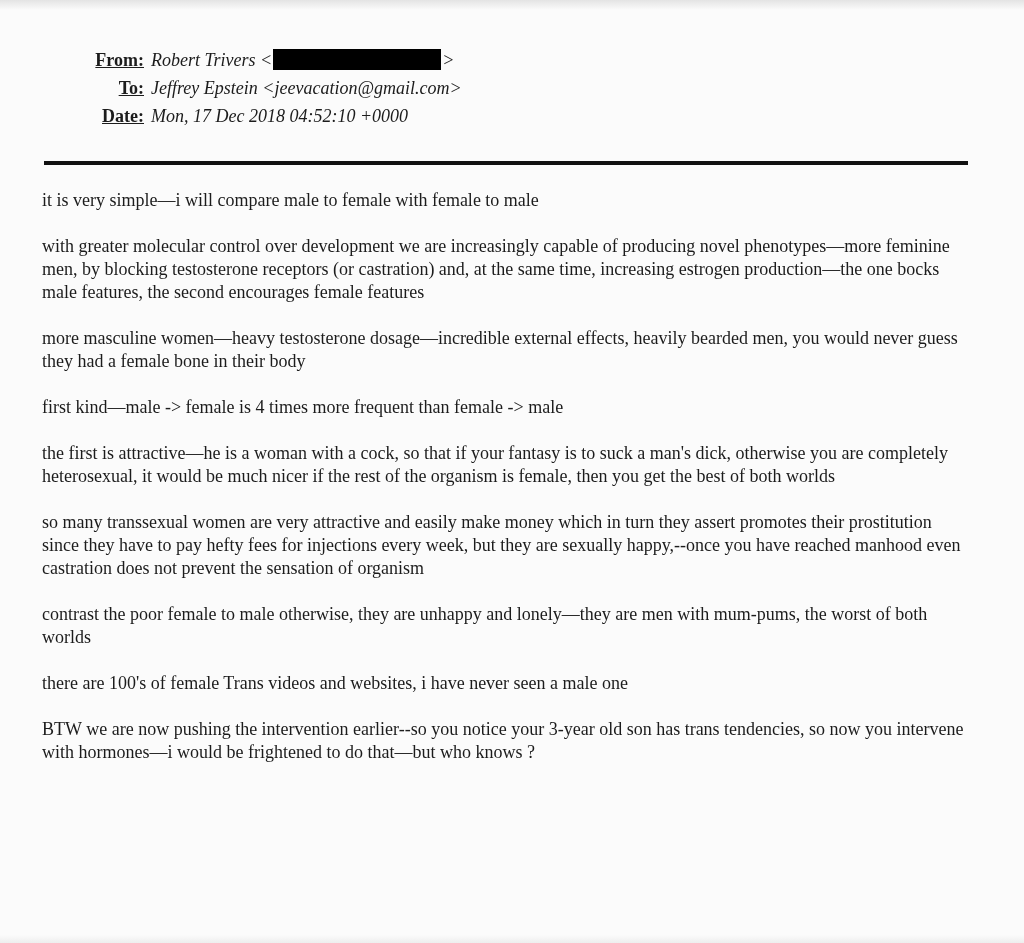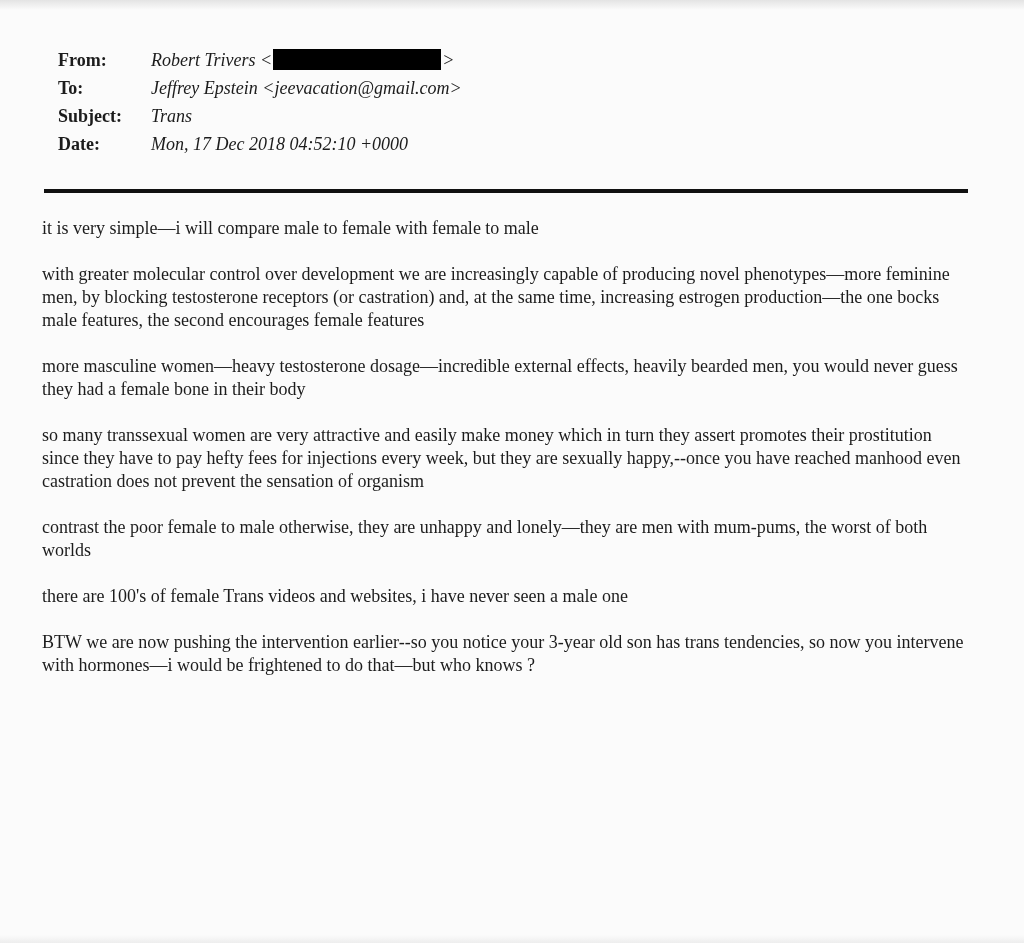--- a/index.html
+++ b/index.html
@@ -35,22 +35,23 @@
     line-height: 28px;
   }
   .header-row {
     display: grid;
     grid-template-columns: 86px auto;
     column-gap: 7px;
     align-items: baseline;
   }
   .header-label {
     font-weight: bold;
-    text-align: left;
+    text-align: right;
     white-space: nowrap;
+    text-decoration: underline;
   }
   .header-value {
     white-space: nowrap;
     font-style: italic;
   }
   .redaction-box {
     display: inline-block;
     width: 168px;
     height: 21px;
     background: #000000;
@@ -89,38 +90,36 @@
     <div class="header-row">
       <span class="header-label">From:</span>
       <span class="header-value"><span>Robert Trivers &lt;</span><span class="redaction-box"></span><span>&gt;</span></span>
     </div>
 
     <div class="header-row">
       <span class="header-label">To:</span>
       <span class="header-value">Jeffrey Epstein &lt;jeevacation@gmail.com&gt;</span>
     </div>
 
-    <div class="header-row">
-      <span class="header-label">Subject:</span>
-      <span class="header-value">Trans</span>
-    </div>
 
     <div class="header-row">
       <span class="header-label">Date:</span>
       <span class="header-value">Mon, 17 Dec 2018 04:52:10 +0000</span>
     </div>
 
   </div>
 
   <hr class="divider">
 
   <div class="email-body">
     <p>it is very simple—i will compare male to female with female to male</p>
     <p>with greater molecular control over development we are increasingly capable of producing novel phenotypes—more feminine men, by blocking testosterone receptors (or castration) and, at the same time, increasing estrogen production—the one bocks male features, the second encourages female features</p>
     <p>more masculine women—heavy testosterone dosage—incredible external effects, heavily bearded men, you would never guess they had a female bone in their body</p>
+    <p>first kind—male -&gt; female is 4 times more frequent than female -&gt; male</p>
+    <p>the first is attractive—he is a woman with a cock, so that if your fantasy is to suck a man's dick, otherwise you are completely heterosexual, it would be much nicer if the rest of the organism is female, then you get the best of both worlds</p>
     <p>so many transsexual women are very attractive and easily make money which in turn they assert promotes their prostitution since they have to pay hefty fees for injections every week, but they are sexually happy,--once you have reached manhood even castration does not prevent the sensation of organism</p>
     <p>contrast the poor female to male otherwise, they are unhappy and lonely—they are men with mum-pums, the worst of both worlds</p>
     <p>there are 100's of female Trans videos and websites, i have never seen a male one</p>
     <p>BTW we are now pushing the intervention earlier--so you notice your 3-year old son has trans tendencies, so now you intervene with hormones—i would be frightened to do that—but who knows ?</p>
   </div>
 
 </div>
 
 <div class="scan-edge-bottom"></div>
 

